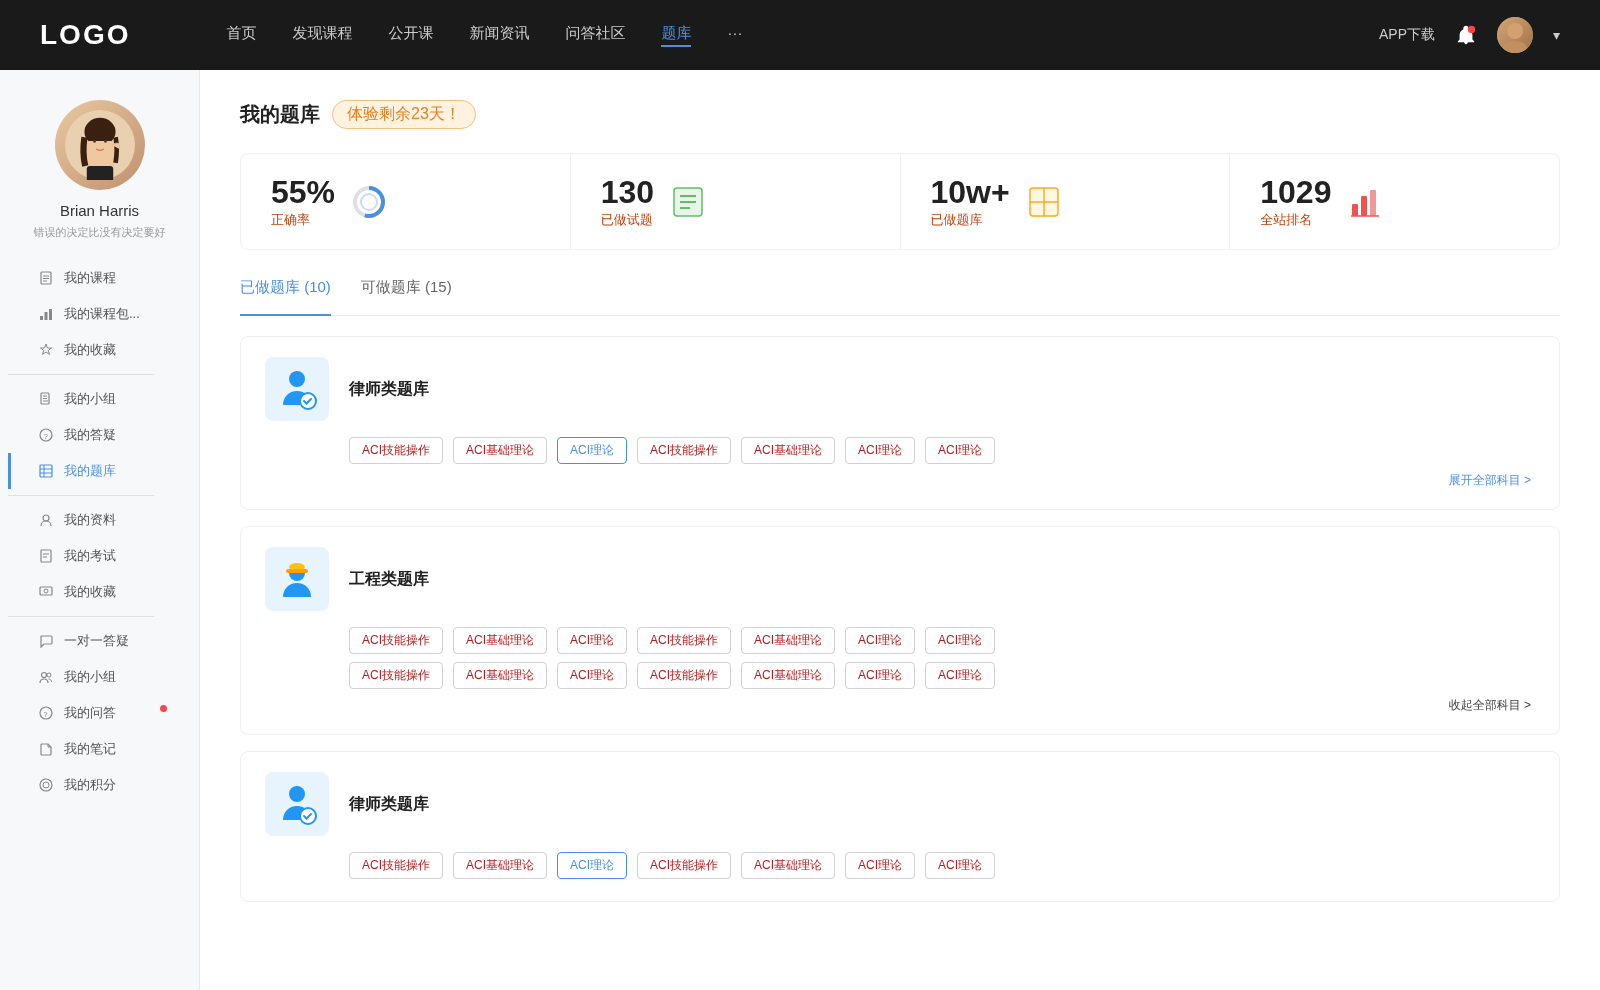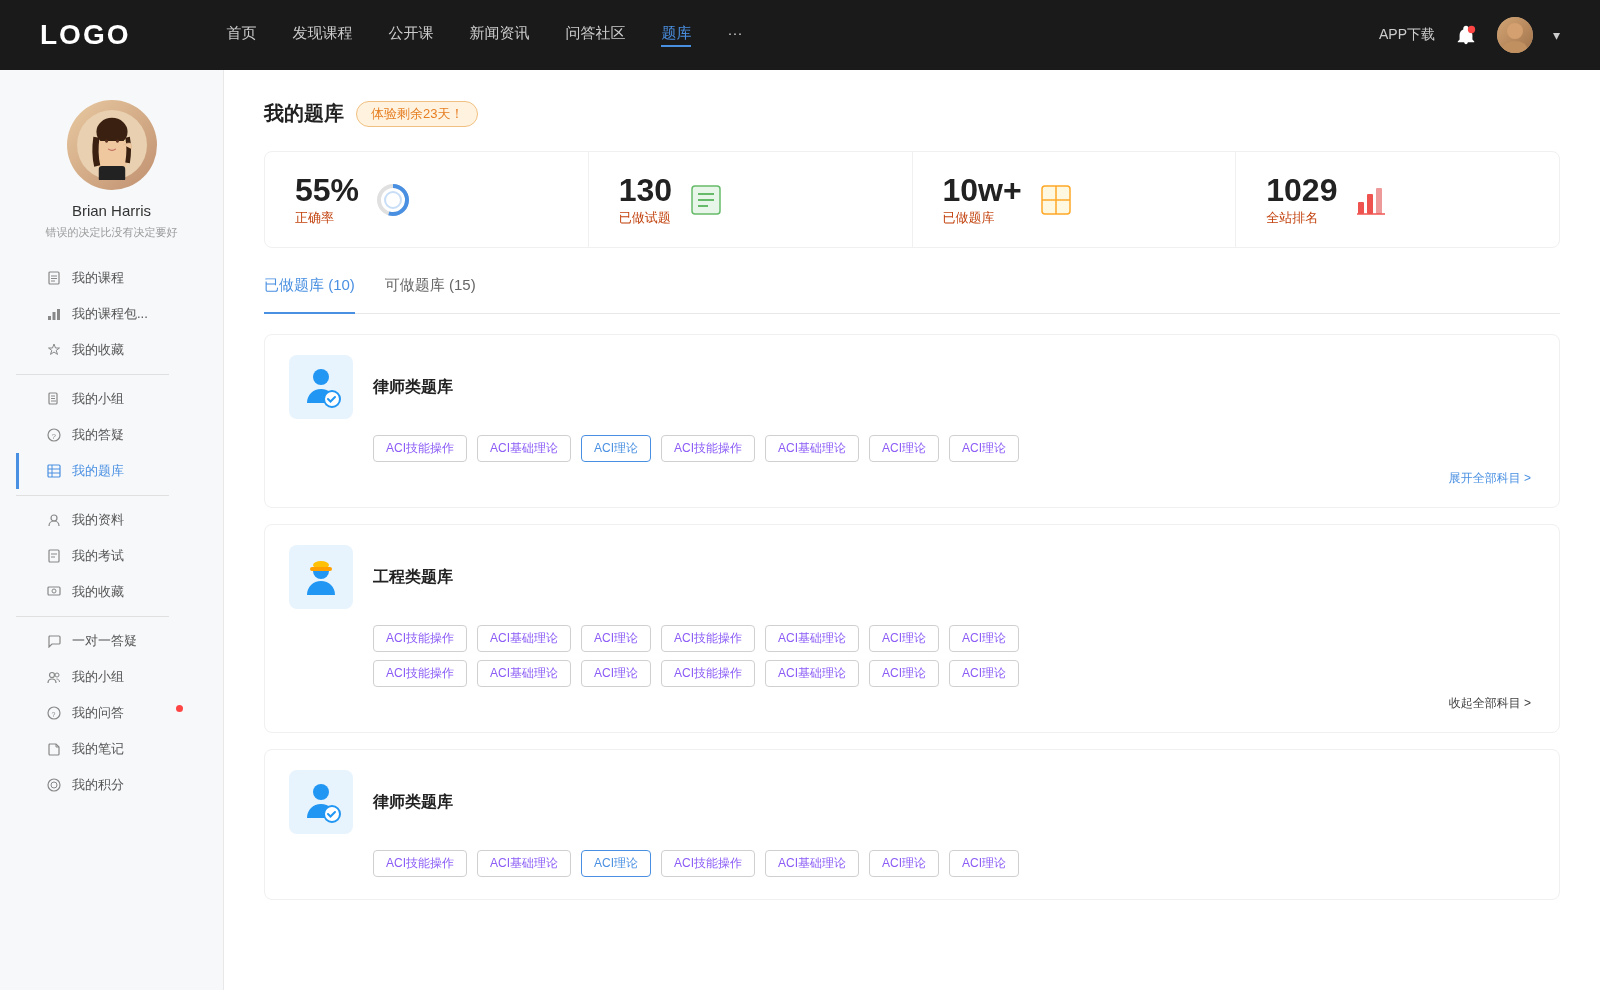--- a/index.html
+++ b/index.html
@@ -69,24 +69,24 @@
 
     
     .page-wrapper {
       margin-top: 70px;
       display: flex;
       min-height: calc(990px - 70px);
     }
 
     
     .sidebar {
-      width: 224px;
+      width: 200px;
       background: #f7f8fa;
       border-right: 1px solid #e8e8e8;
-      padding: 30px 16px 20px;
+      padding: 30px 8px 20px;
       display: flex;
       flex-direction: column;
       align-items: center;
       flex-shrink: 0;
     }
     .sidebar-avatar {
       width: 90px; height: 90px;
       border-radius: 50%;
       background: linear-gradient(135deg, #e8c9a0, #c09070);
       margin-bottom: 12px;
@@ -162,21 +162,21 @@
       font-size: 20px;
       font-weight: 600;
       color: #222;
     }
     .trial-badge {
       background: #fff3e0;
       color: #e67e22;
       border: 1px solid #f0c080;
       border-radius: 20px;
       padding: 3px 14px;
-      font-size: 13px;
+      font-size: 16px;
     }
 
     
     .stats-row {
       display: flex;
       gap: 0;
       margin-bottom: 28px;
       border: 1px solid #f0f0f0;
       border-radius: 8px;
       overflow: hidden;
@@ -261,21 +261,21 @@
       flex-wrap: wrap;
       gap: 10px;
       padding-left: 84px;
       margin-bottom: 8px;
     }
     .tag {
       border: 1px solid #d0d0d0;
       border-radius: 4px;
       padding: 4px 12px;
       font-size: 12px;
-      color: #8b5cf6;
+      color: #b91c1c;
       cursor: pointer;
     }
     .tag.active {
       border-color: #4a90e2;
       color: #4a90e2;
     }
     .expand-link {
       text-align: right;
       color: #4a90e2;
       font-size: 12px;

